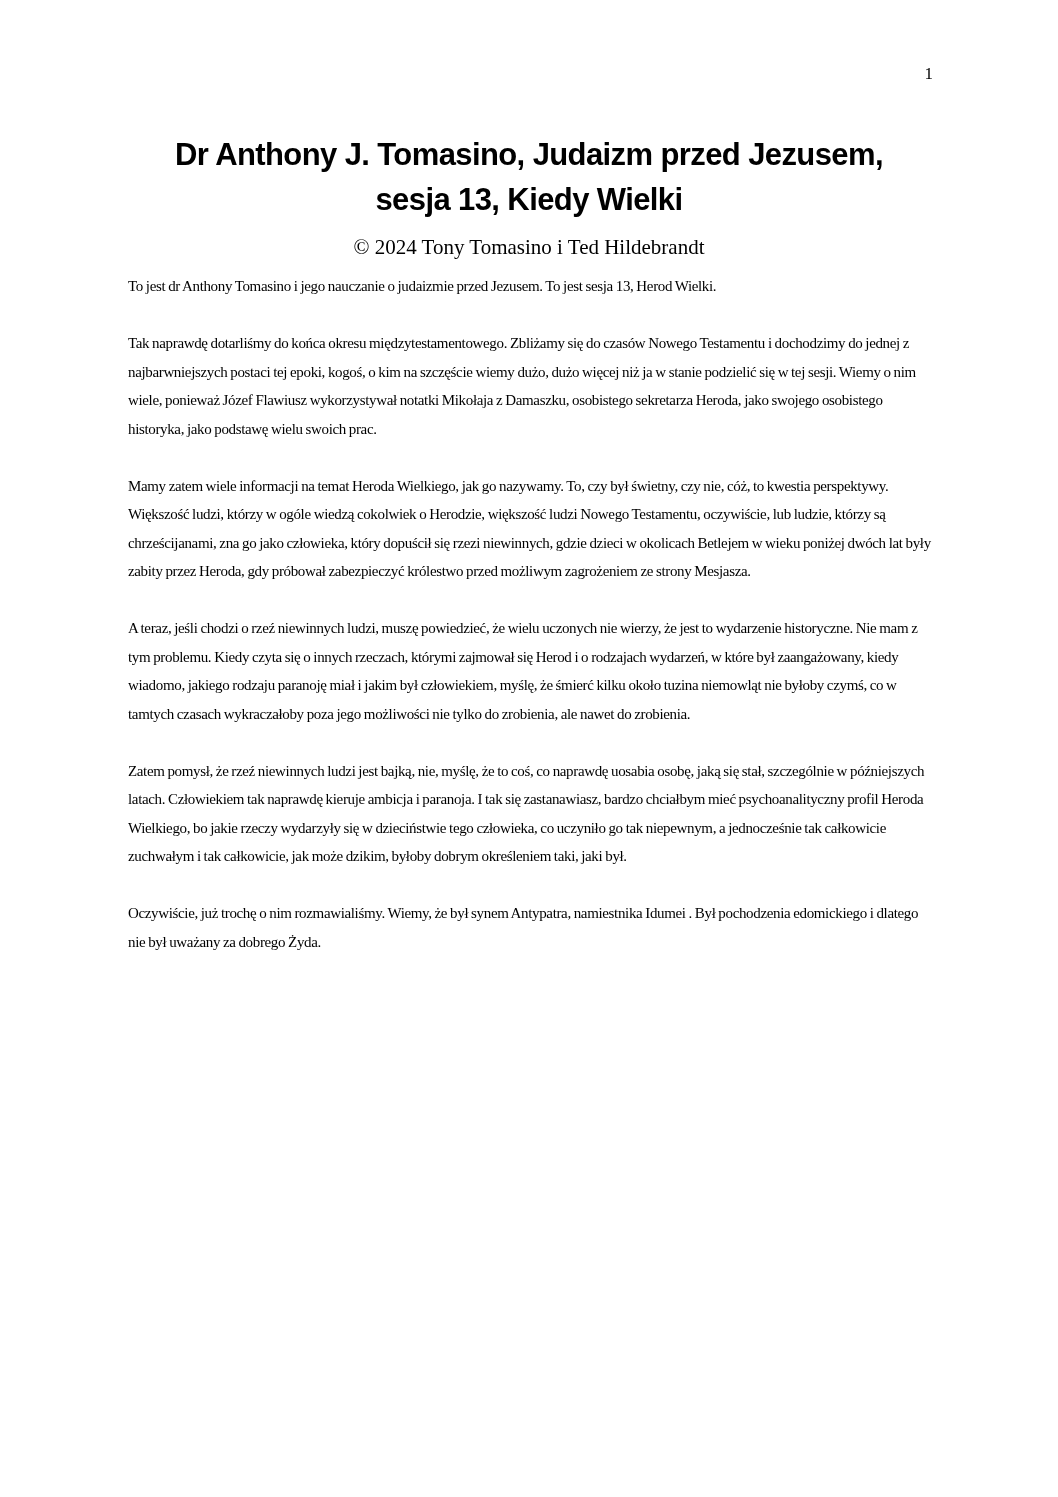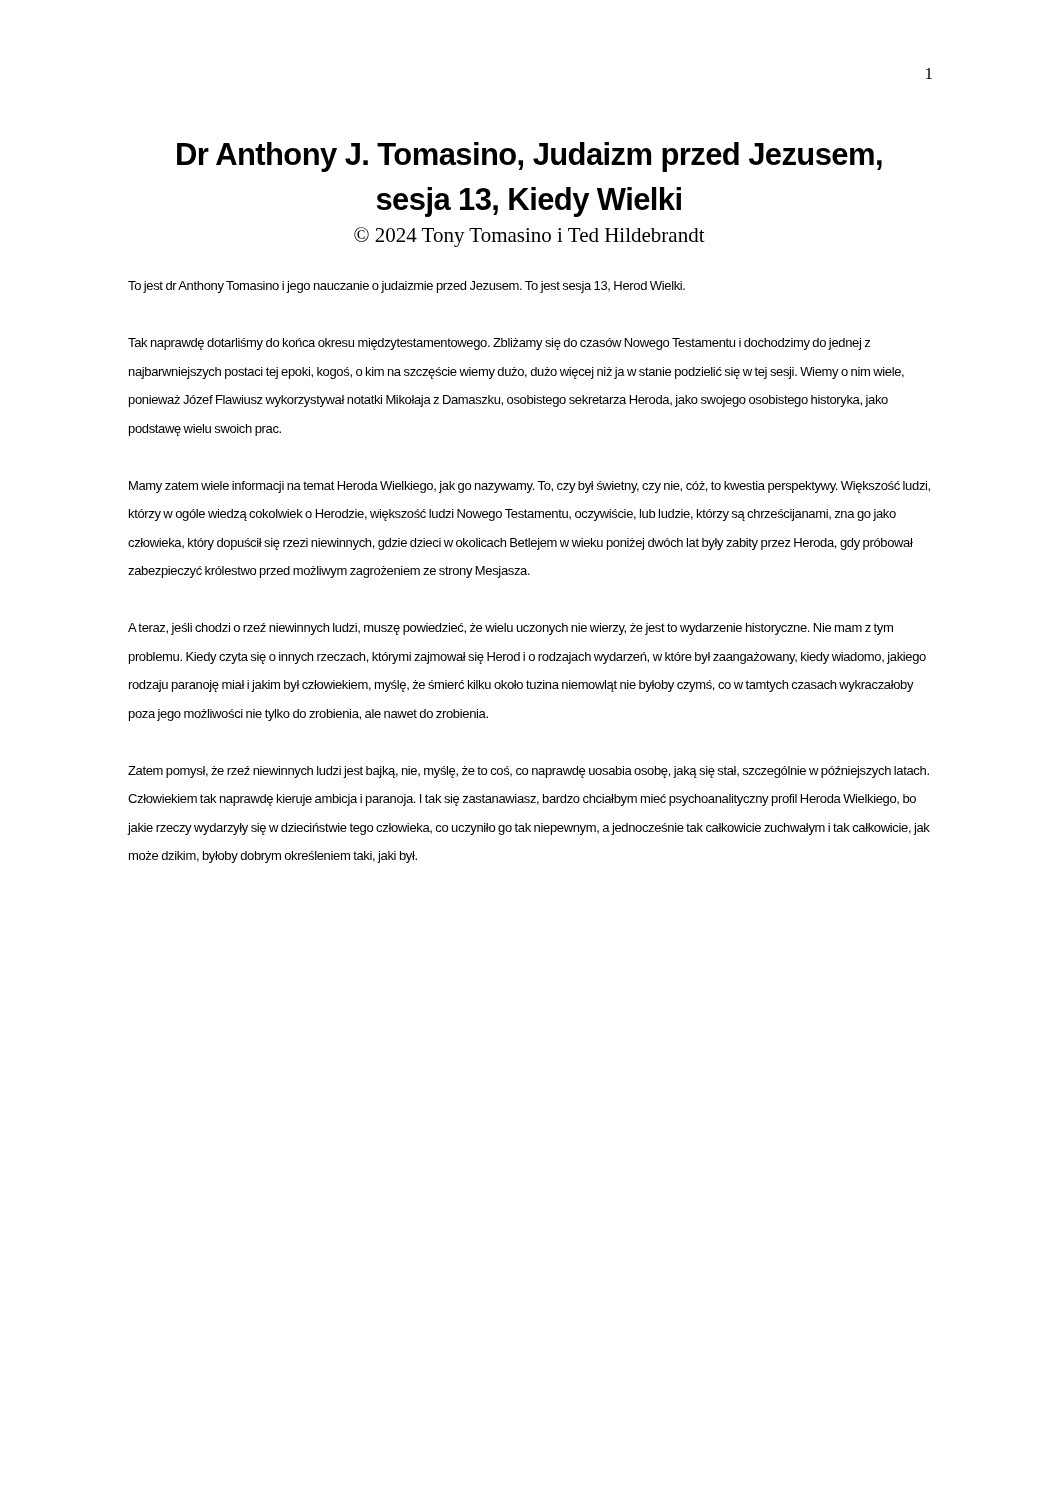--- a/index.html
+++ b/index.html
@@ -35,29 +35,29 @@
       font-size: 31px;
       line-height: 45px;
       letter-spacing: -0.6px;
       margin: 0;
       text-align: center;
     }
     .copyright {
       font-family: "Liberation Serif", serif;
       font-size: 21px;
       line-height: 26px;
-      margin: 0;
+      margin: 12px;
     }
     .content {
       position: absolute;
       top: 272px;
       left: 128px;
       width: 808px;
-      font-family: Liberation Sans, sans-serif;
-      font-size: 13px;
+      font-family: Liberation Serif, serif;
+      font-size: 15px;
       line-height: 28.5px;
       letter-spacing: -0.35px;
       word-spacing: -0.5px;
     }
     .content p {
       margin: 0 0 28.5px 0;
     }
   </style>
 </head>
 <body>
@@ -71,13 +71,14 @@
   </h1>
   <p class="copyright">© 2024 Tony Tomasino i Ted Hildebrandt</p>
 </div>
 
 <div class="content">
   <p>To jest dr Anthony Tomasino i jego nauczanie o judaizmie przed Jezusem. To jest sesja 13, Herod Wielki.</p>
   <p>Tak naprawdę dotarliśmy do końca okresu międzytestamentowego. Zbliżamy się do czasów Nowego Testamentu i dochodzimy do jednej z najbarwniejszych postaci tej epoki, kogoś, o kim na szczęście wiemy dużo, dużo więcej niż ja w stanie podzielić się w tej sesji. Wiemy o nim wiele, ponieważ Józef Flawiusz wykorzystywał notatki Mikołaja z Damaszku, osobistego sekretarza Heroda, jako swojego osobistego historyka, jako podstawę wielu swoich prac.</p>
   <p>Mamy zatem wiele informacji na temat Heroda Wielkiego, jak go nazywamy. To, czy był świetny, czy nie, cóż, to kwestia perspektywy. Większość ludzi, którzy w ogóle wiedzą cokolwiek o Herodzie, większość ludzi Nowego Testamentu, oczywiście, lub ludzie, którzy są chrześcijanami, zna go jako człowieka, który dopuścił się rzezi niewinnych, gdzie dzieci w okolicach Betlejem w wieku poniżej dwóch lat były zabity przez Heroda, gdy próbował zabezpieczyć królestwo przed możliwym zagrożeniem ze strony Mesjasza.</p>
   <p>A teraz, jeśli chodzi o rzeź niewinnych ludzi, muszę powiedzieć, że wielu uczonych nie wierzy, że jest to wydarzenie historyczne. Nie mam z tym problemu. Kiedy czyta się o innych rzeczach, którymi zajmował się Herod i o rodzajach wydarzeń, w które był zaangażowany, kiedy wiadomo, jakiego rodzaju paranoję miał i jakim był człowiekiem, myślę, że śmierć kilku około tuzina niemowląt nie byłoby czymś, co w tamtych czasach wykraczałoby poza jego możliwości nie tylko do zrobienia, ale nawet do zrobienia.</p>
   <p>Zatem pomysł, że rzeź niewinnych ludzi jest bajką, nie, myślę, że to coś, co naprawdę uosabia osobę, jaką się stał, szczególnie w późniejszych latach. Człowiekiem tak naprawdę kieruje ambicja i paranoja. I tak się zastanawiasz, bardzo chciałbym mieć psychoanalityczny profil Heroda Wielkiego, bo jakie rzeczy wydarzyły się w dzieciństwie tego człowieka, co uczyniło go tak niepewnym, a jednocześnie tak całkowicie zuchwałym i tak całkowicie, jak może dzikim, byłoby dobrym określeniem taki, jaki był.</p>
+  <p>Oczywiście, już trochę o nim rozmawialiśmy. Wiemy, że był synem Antypatra, namiestnika Idumei . Był pochodzenia edomickiego i dlatego nie był uważany za dobrego Żyda.</p>
 </div>
 
 </body></html>

